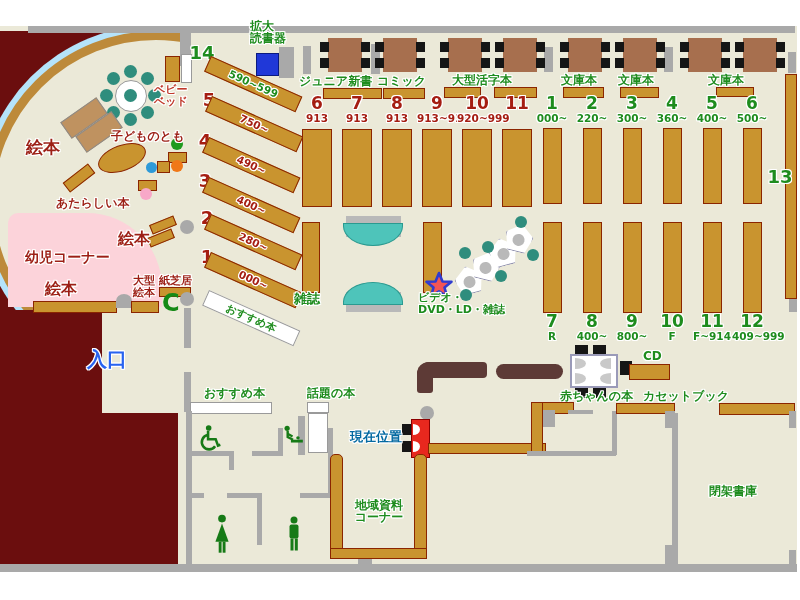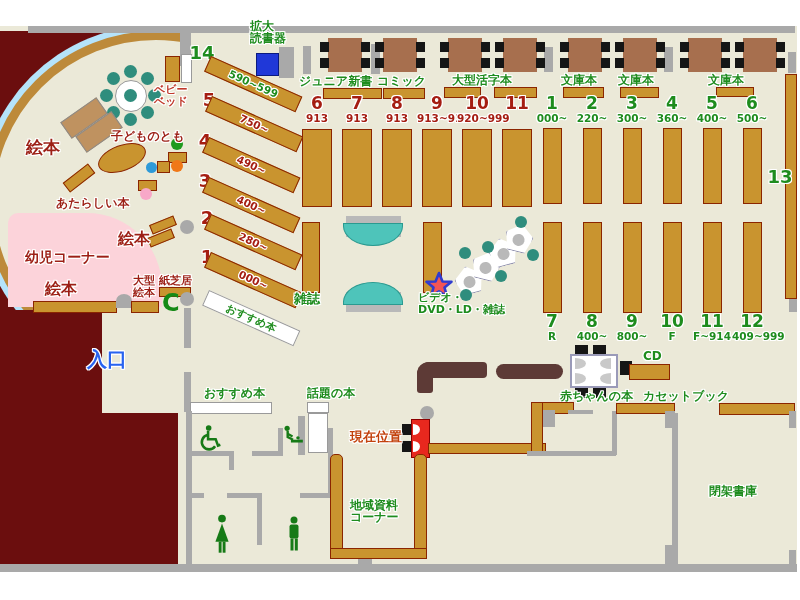--- a/index.html
+++ b/index.html
@@ -317,21 +317,21 @@
   <div class="abs" style="left:417px;top:362px;width:70px;height:16px;background:#5d3a36;border-radius:12px 4px 4px 0;"></div>
   <div class="abs" style="left:417px;top:362px;width:16px;height:31px;background:#5d3a36;border-radius:12px 0 3px 3px;"></div>
   <div class="abs" style="left:496px;top:364px;width:67px;height:15px;background:#5d3a36;border-radius:8px;"></div>
 
   <div class="pillar-dot" style="left:420px;top:406px;width:14px;height:14px;"></div>
   <div class="abs" style="left:402px;top:424px;width:9px;height:11px;background:#151515;"></div>
   <div class="abs" style="left:402px;top:441px;width:9px;height:11px;background:#151515;"></div>
   <div class="abs" style="left:411px;top:419px;width:17px;height:37px;background:#e8281e;border:1px solid #8b0000;"></div>
   <div class="abs" style="left:413px;top:424px;width:7px;height:11px;background:#fff;border-radius:0 100% 100% 0 / 0 50% 50% 0;"></div>
   <div class="abs" style="left:413px;top:441px;width:7px;height:11px;background:#fff;border-radius:0 100% 100% 0 / 0 50% 50% 0;"></div>
-  <div class="abs outline" style="left:350px;top:428px;color:#c2410c;font-weight:bold;font-size:13px;">現在位置</div>
+  <div class="abs outline" style="left:350px;top:428px;color:#0369a1;font-weight:bold;font-size:13px;">現在位置</div>
   <div class="shelf" style="left:428px;top:443px;width:118px;height:11px;"></div>
 
   <div class="glabel outline" style="left:204px;top:387px;">おすすめ本</div>
   <div class="wshelf" style="left:190px;top:402px;width:82px;height:12px;"></div>
   <div class="glabel outline" style="left:307px;top:387px;">話題の本</div>
   <div class="wshelf" style="left:307px;top:402px;width:22px;height:11px;"></div>
   <div class="wshelf" style="left:308px;top:413px;width:20px;height:40px;"></div>
   <div class="wall" style="left:298px;top:416px;width:7px;height:39px;"></div>
 
   <div class="wall" style="left:186px;top:411px;width:6px;height:157px;"></div>
@@ -367,21 +367,21 @@
   <svg class="icon" style="left:284px;top:514px;" width="20" height="40" viewBox="0 0 20 36">
     <circle cx="10" cy="4" r="3.5" stroke="none"></circle>
     <rect x="5.5" y="8.5" width="9" height="14" rx="2" stroke="none"></rect>
     <rect x="6.5" y="22.5" width="3" height="12" stroke="none"></rect>
     <rect x="10.8" y="22.5" width="3" height="12" stroke="none"></rect>
   </svg>
 
   <div class="shelf" style="left:330px;top:454px;width:13px;height:105px;border-radius:5px 5px 0 0;"></div>
   <div class="shelf" style="left:414px;top:454px;width:13px;height:105px;border-radius:5px 5px 0 0;"></div>
   <div class="shelf" style="left:330px;top:548px;width:97px;height:11px;"></div>
-  <div class="glabel outline" style="left:350px;top:499px;width:58px;">
+  <div class="glabel outline" style="left:350px;top:499px;text-align:center;width:58px;">
     <span>地域資料</span><br>
     <span>コーナー</span>
   </div>
 
   <div class="abs" style="left:575px;top:345px;width:13px;height:10px;background:#151515;"></div>
   <div class="abs" style="left:593px;top:345px;width:13px;height:10px;background:#151515;"></div>
   <div class="abs" style="left:575px;top:388px;width:13px;height:10px;background:#151515;"></div>
   <div class="abs" style="left:593px;top:388px;width:13px;height:10px;background:#151515;"></div>
   <div class="abs" style="left:570px;top:354px;width:48px;height:34px;background:#fff;border:2px solid #9a9ab8;box-sizing:border-box;"></div>
   <div class="abs" style="left:575px;top:358px;width:11px;height:11px;background:#c9c9c9;border-radius:0 100% 100% 0 / 0 50% 50% 0;"></div>

